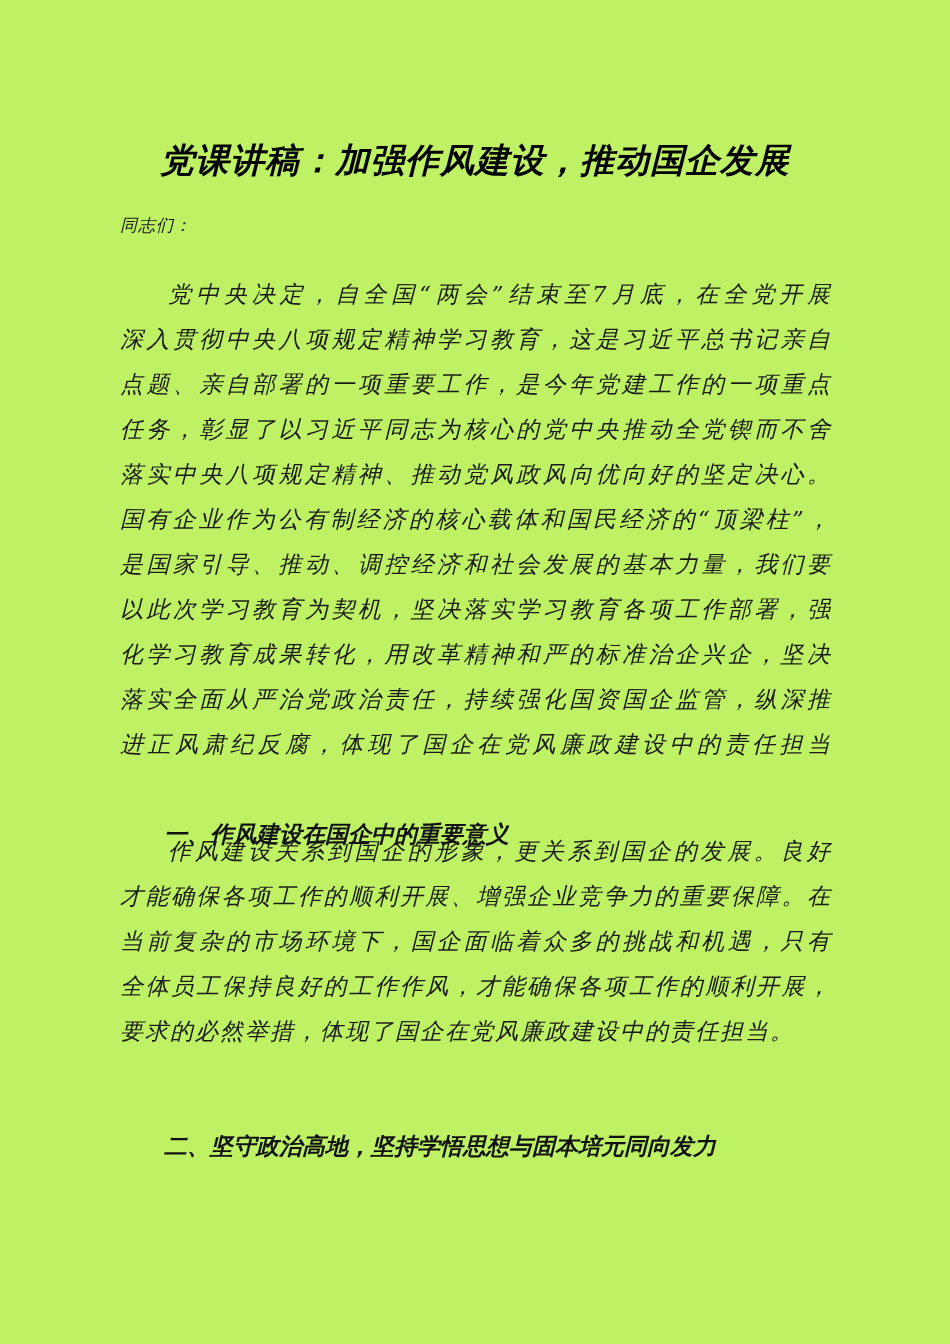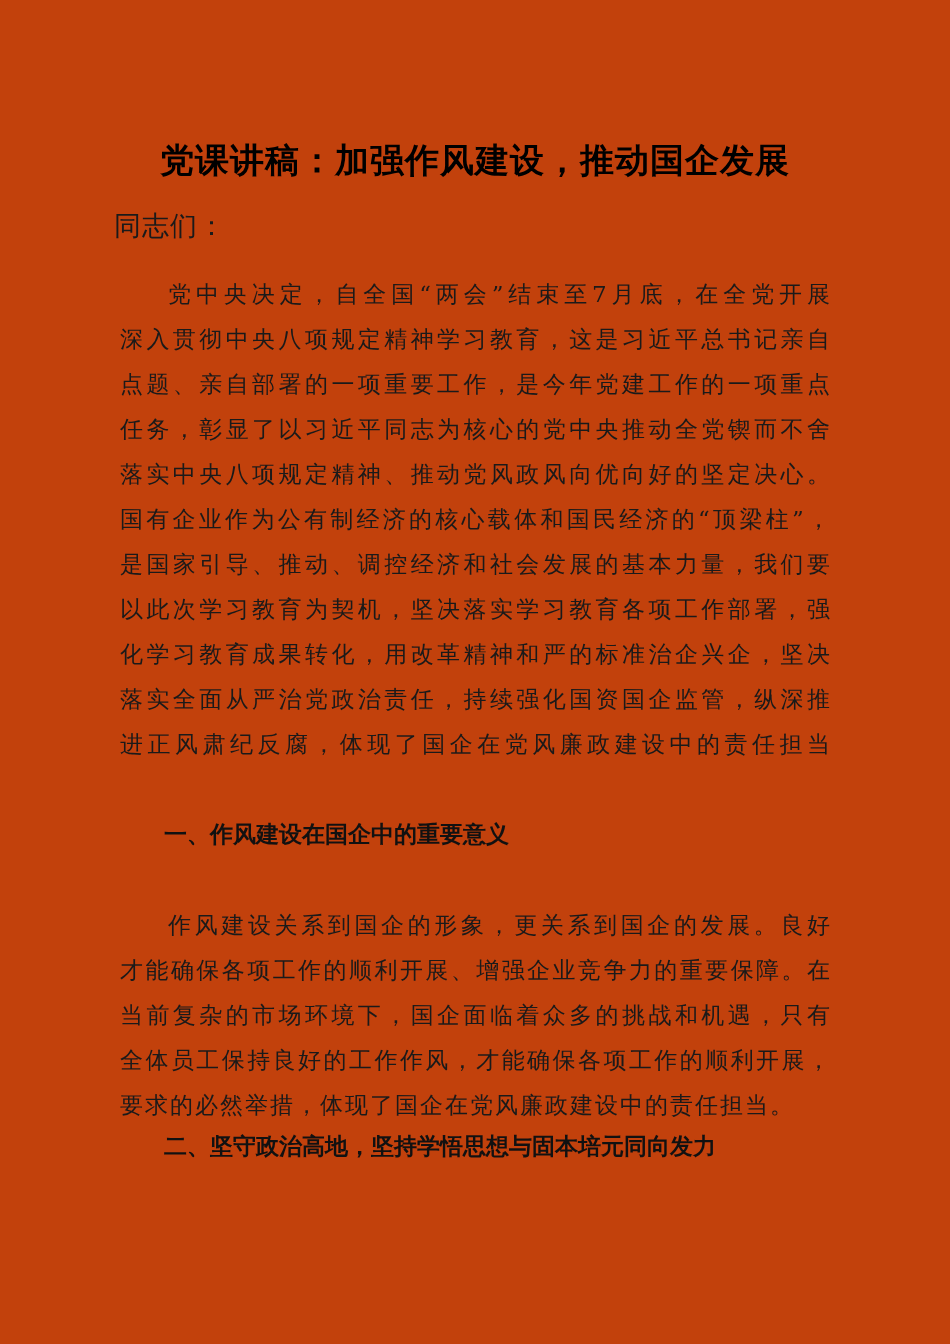--- a/index.html
+++ b/index.html
@@ -12,21 +12,22 @@
       height: 1344px;
       position: relative;
       overflow: hidden;
       color: #111111;
     }
     .page {
       position: absolute;
       left: 0; top: 0;
       width: 950px;
       height: 1344px;
-      background: #c2410c;
+      background: #bef264;
+      font-style: italic;
     }
     .title {
       position: absolute;
       left: 0;
       top: 136px;
       width: 950px;
       text-align: center;
       font-family: "DejaVu Serif", "Liberation Serif", serif;
       font-weight: bold;
       font-size: 34px;
@@ -52,24 +53,24 @@
       letter-spacing: 2px;
     }
     .line.last {
       text-align-last: left;
     }
     .line.indent {
       padding-left: 48px;
     }
     .salutation {
       position: absolute;
-      left: 114px;
+      left: 120px;
       top: 203px;
       font-family: "DejaVu Serif", "Liberation Serif", serif;
-      font-size: 27px;
+      font-size: 17px;
       line-height: 45px;
       letter-spacing: 1px;
       color: #1a1a1a;
     }
     .heading {
       position: absolute;
       left: 164px;
       font-family: "DejaVu Sans", "Liberation Sans", sans-serif;
       font-weight: bold;
       font-size: 23px;
@@ -96,21 +97,21 @@
     <span class="line">国有企业作为公有制经济的核心载体和国民经济的“顶梁柱”，</span>
     <span class="line">是国家引导、推动、调控经济和社会发展的基本力量，我们要</span>
     <span class="line">以此次学习教育为契机，坚决落实学习教育各项工作部署，强</span>
     <span class="line">化学习教育成果转化，用改革精神和严的标准治企兴企，坚决</span>
     <span class="line">落实全面从严治党政治责任，持续强化国资国企监管，纵深推</span>
     <span class="line">进正风肃纪反腐，体现了国企在党风廉政建设中的责任担当</span>
   </div>
 
   <div class="heading" style="top:812px;">一、作风建设在国企中的重要意义</div>
 
-  <div class="body-block" style="top:903px;">
+  <div class="body-block" style="top:829px;">
     <span class="line indent">作风建设关系到国企的形象，更关系到国企的发展。良好</span>
     <span class="line">才能确保各项工作的顺利开展、增强企业竞争力的重要保障。在</span>
     <span class="line">当前复杂的市场环境下，国企面临着众多的挑战和机遇，只有</span>
     <span class="line">全体员工保持良好的工作作风，才能确保各项工作的顺利开展，</span>
     <span class="line last">要求的必然举措，体现了国企在党风廉政建设中的责任担当。</span>
   </div>
 
   <div class="heading" style="top:1124px;">二、坚守政治高地，坚持学悟思想与固本培元同向发力</div>
 
 </div>

